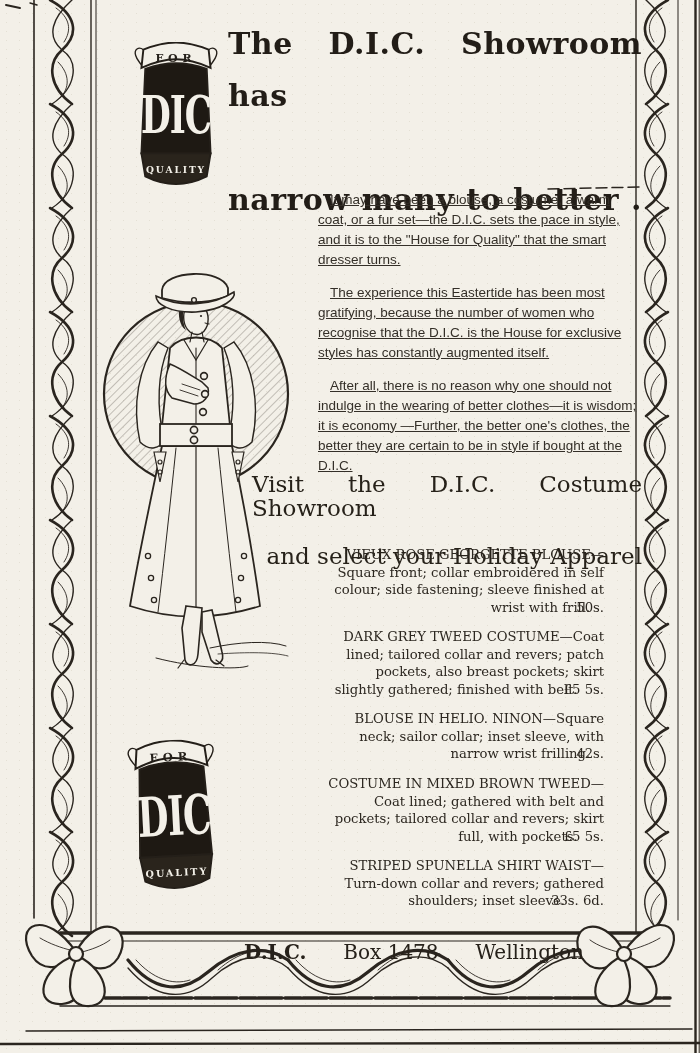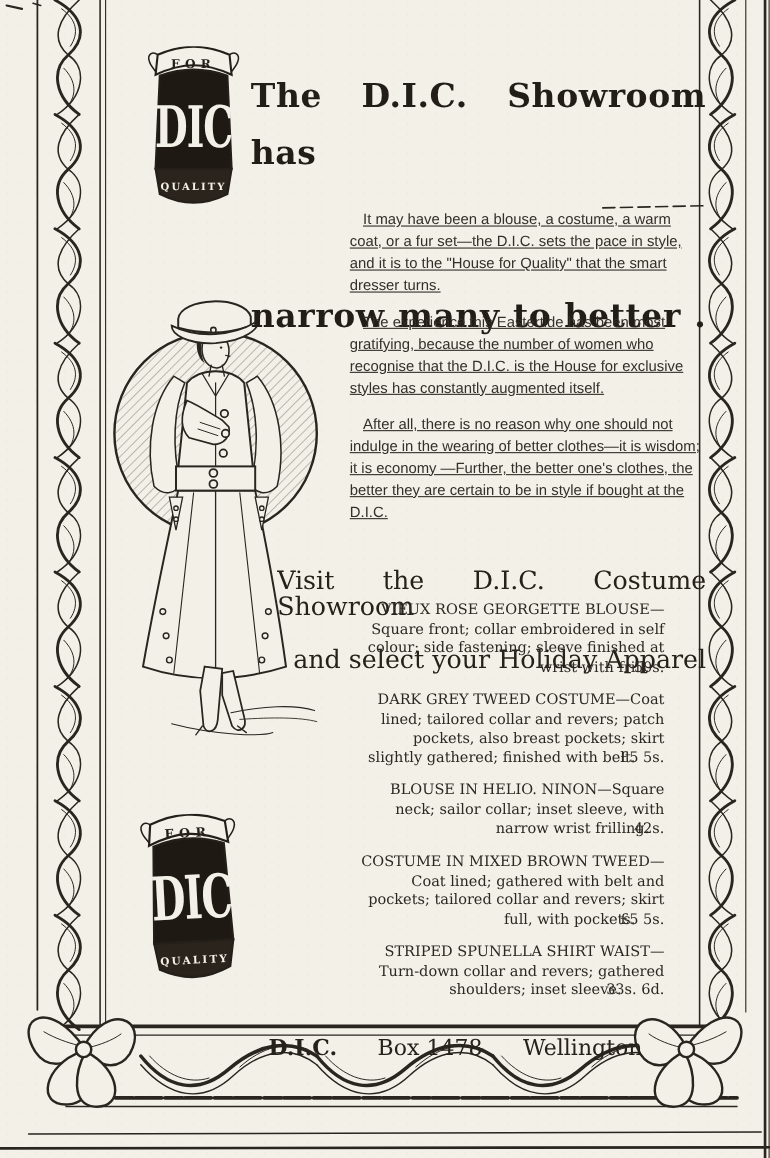--- a/index.html
+++ b/index.html
@@ -8,21 +8,21 @@
     background:#f3f0e8;
     background-image:radial-gradient(#e4e0d4 0.6px, rgba(0,0,0,0) 0.7px);
     background-size:13px 9px;
     font-family:"DejaVu Serif", serif;color:#2a251f;
   }
   .frame{position:absolute;left:0;top:0;width:700px;height:1053px;}
   .abs{position:absolute;}
   
   .headline{left:228px;top:18px;width:414px;font-weight:bold;font-size:30px;
     line-height:52px;color:#221d17;letter-spacing:0.5px;}
-  .jline{text-align:justify;margin-top:44px;}
+  .jline{text-align:justify;}
   .jline::after{content:"";display:inline-block;width:100%;height:0;}
   
   .paras{left:318px;top:190px;width:324px;font-family:"Liberation Sans",sans-serif;
     font-size:13.5px;line-height:1.48;color:#342f28;}
   .para{margin:0 0 13px 0;text-indent:12px;text-decoration:underline;}
   
   .subhead{left:252px;top:472px;width:390px;font-size:23px;line-height:24px;color:#262119;}
   .cline{text-align:right;}
   
   .listings{left:318px;top:546px;width:286px;font-size:13.2px;line-height:1.33;color:#2c2720;}

